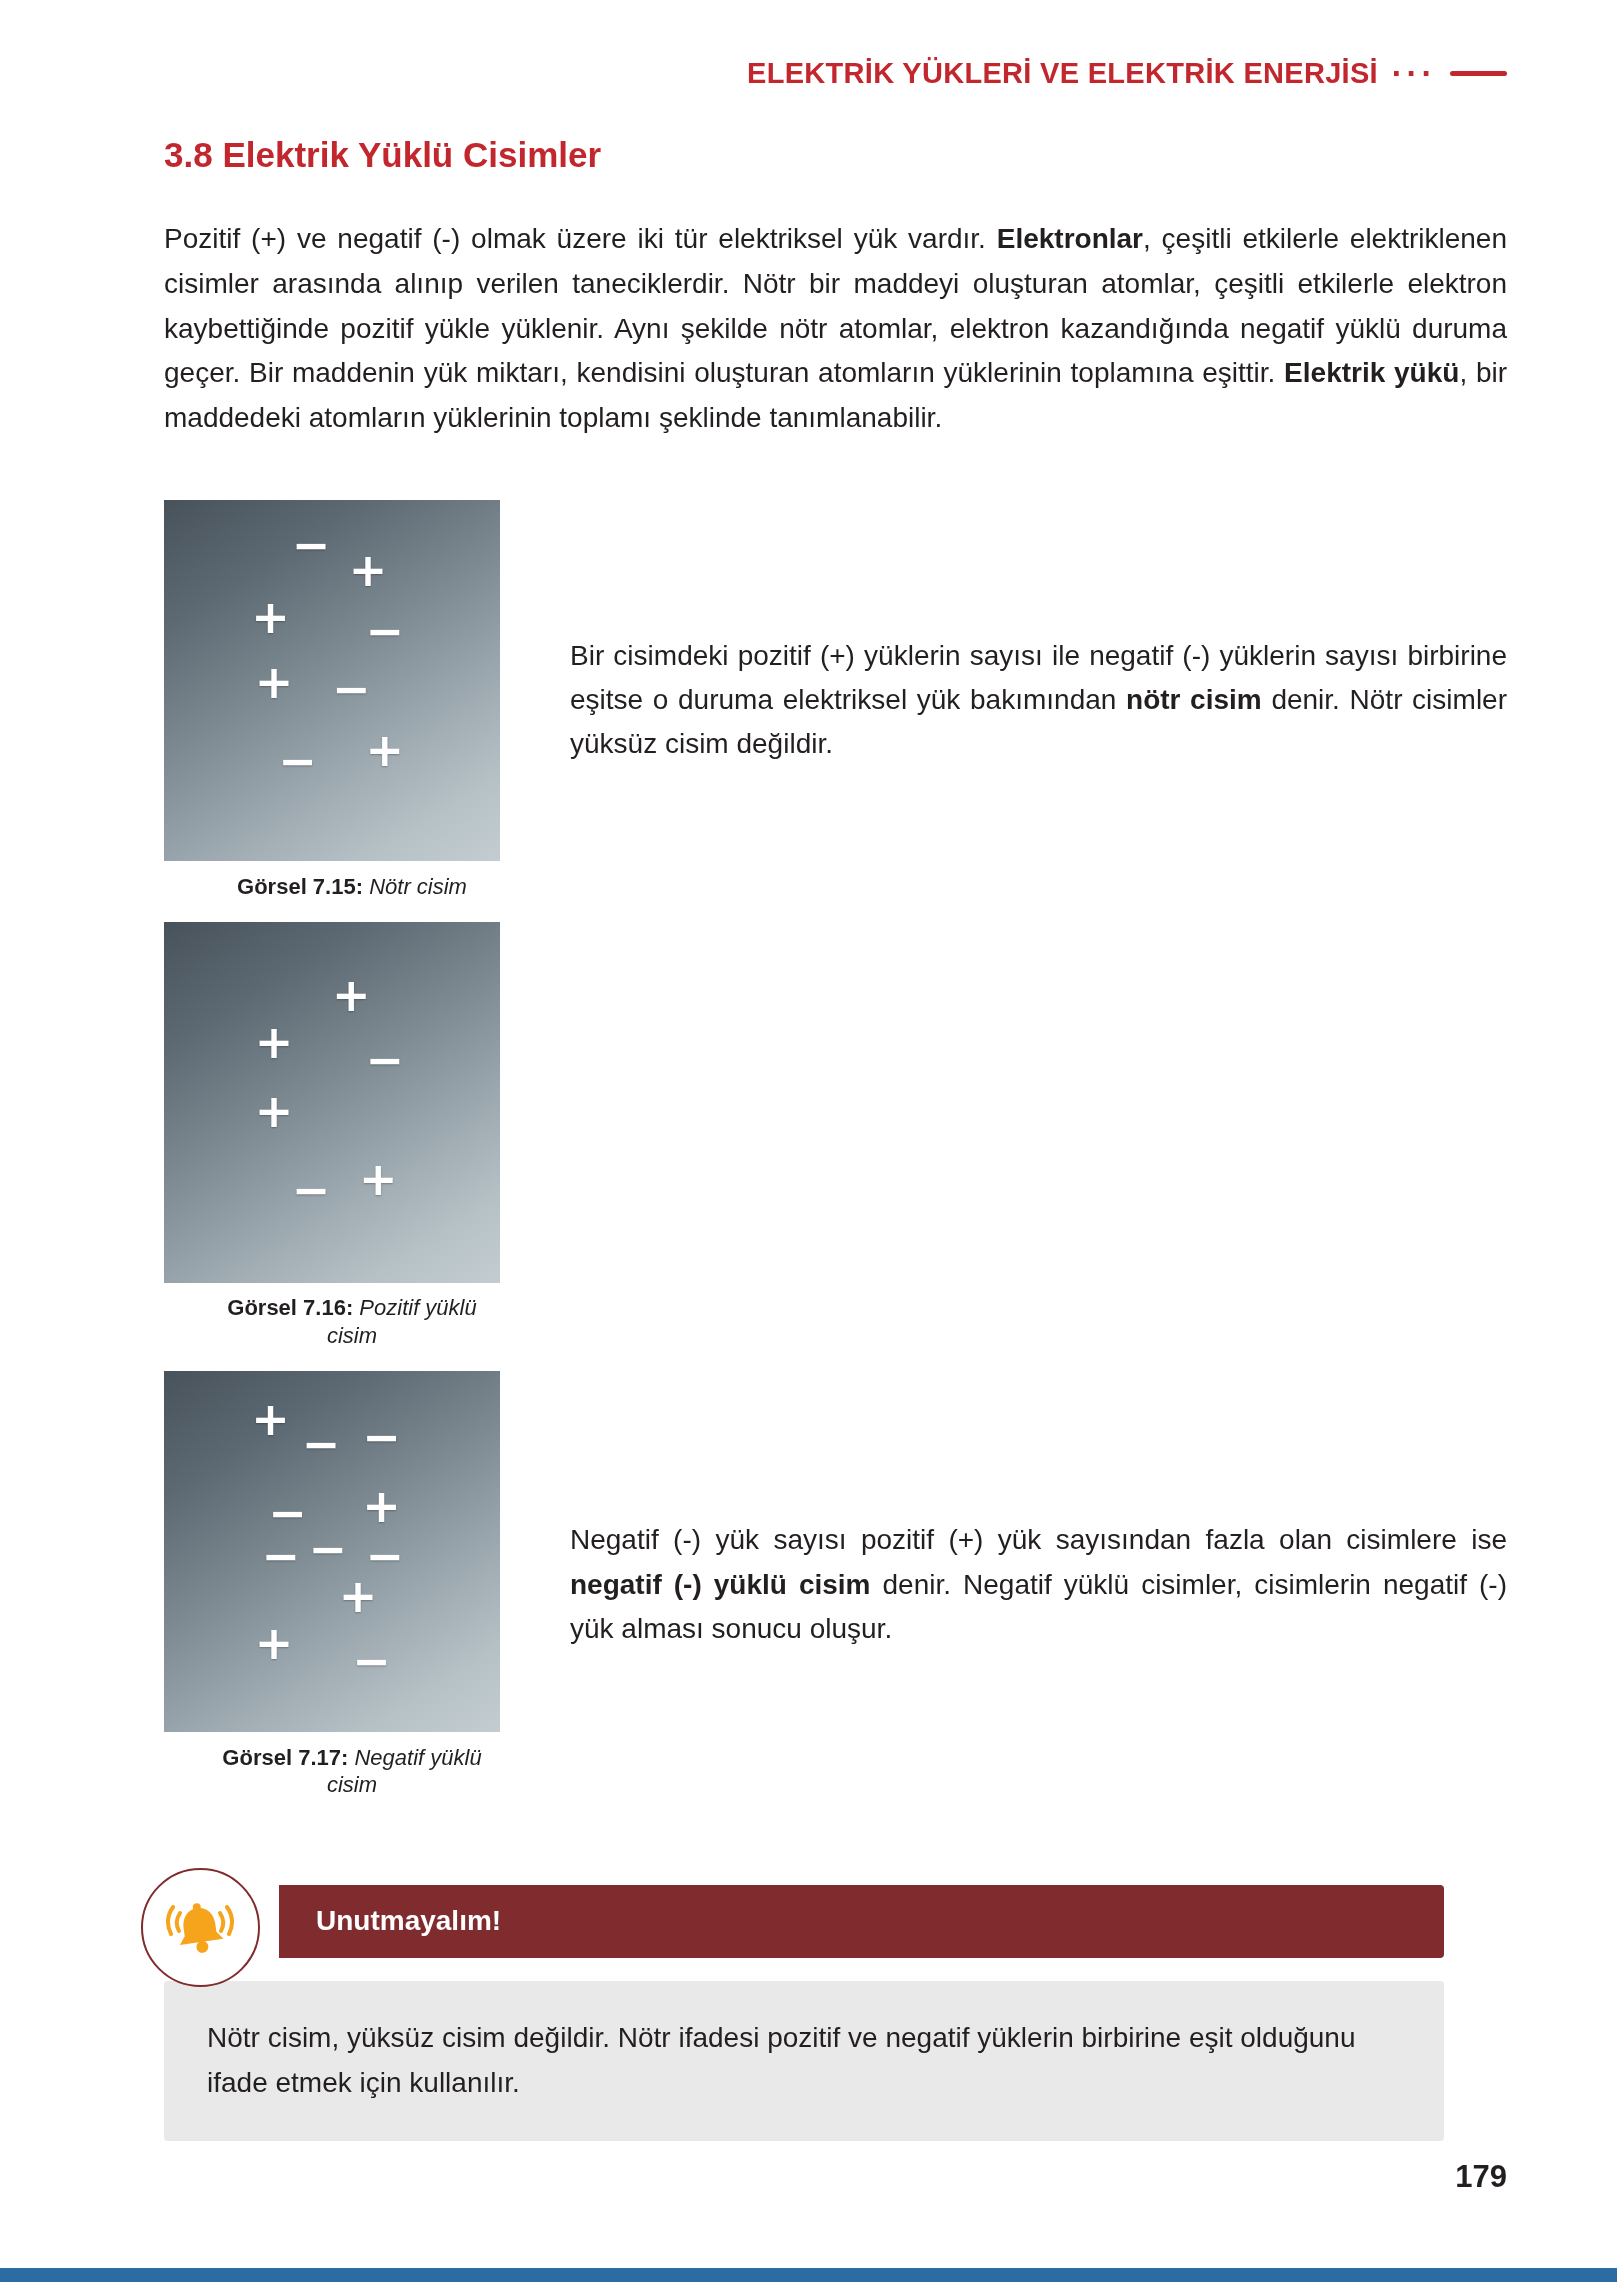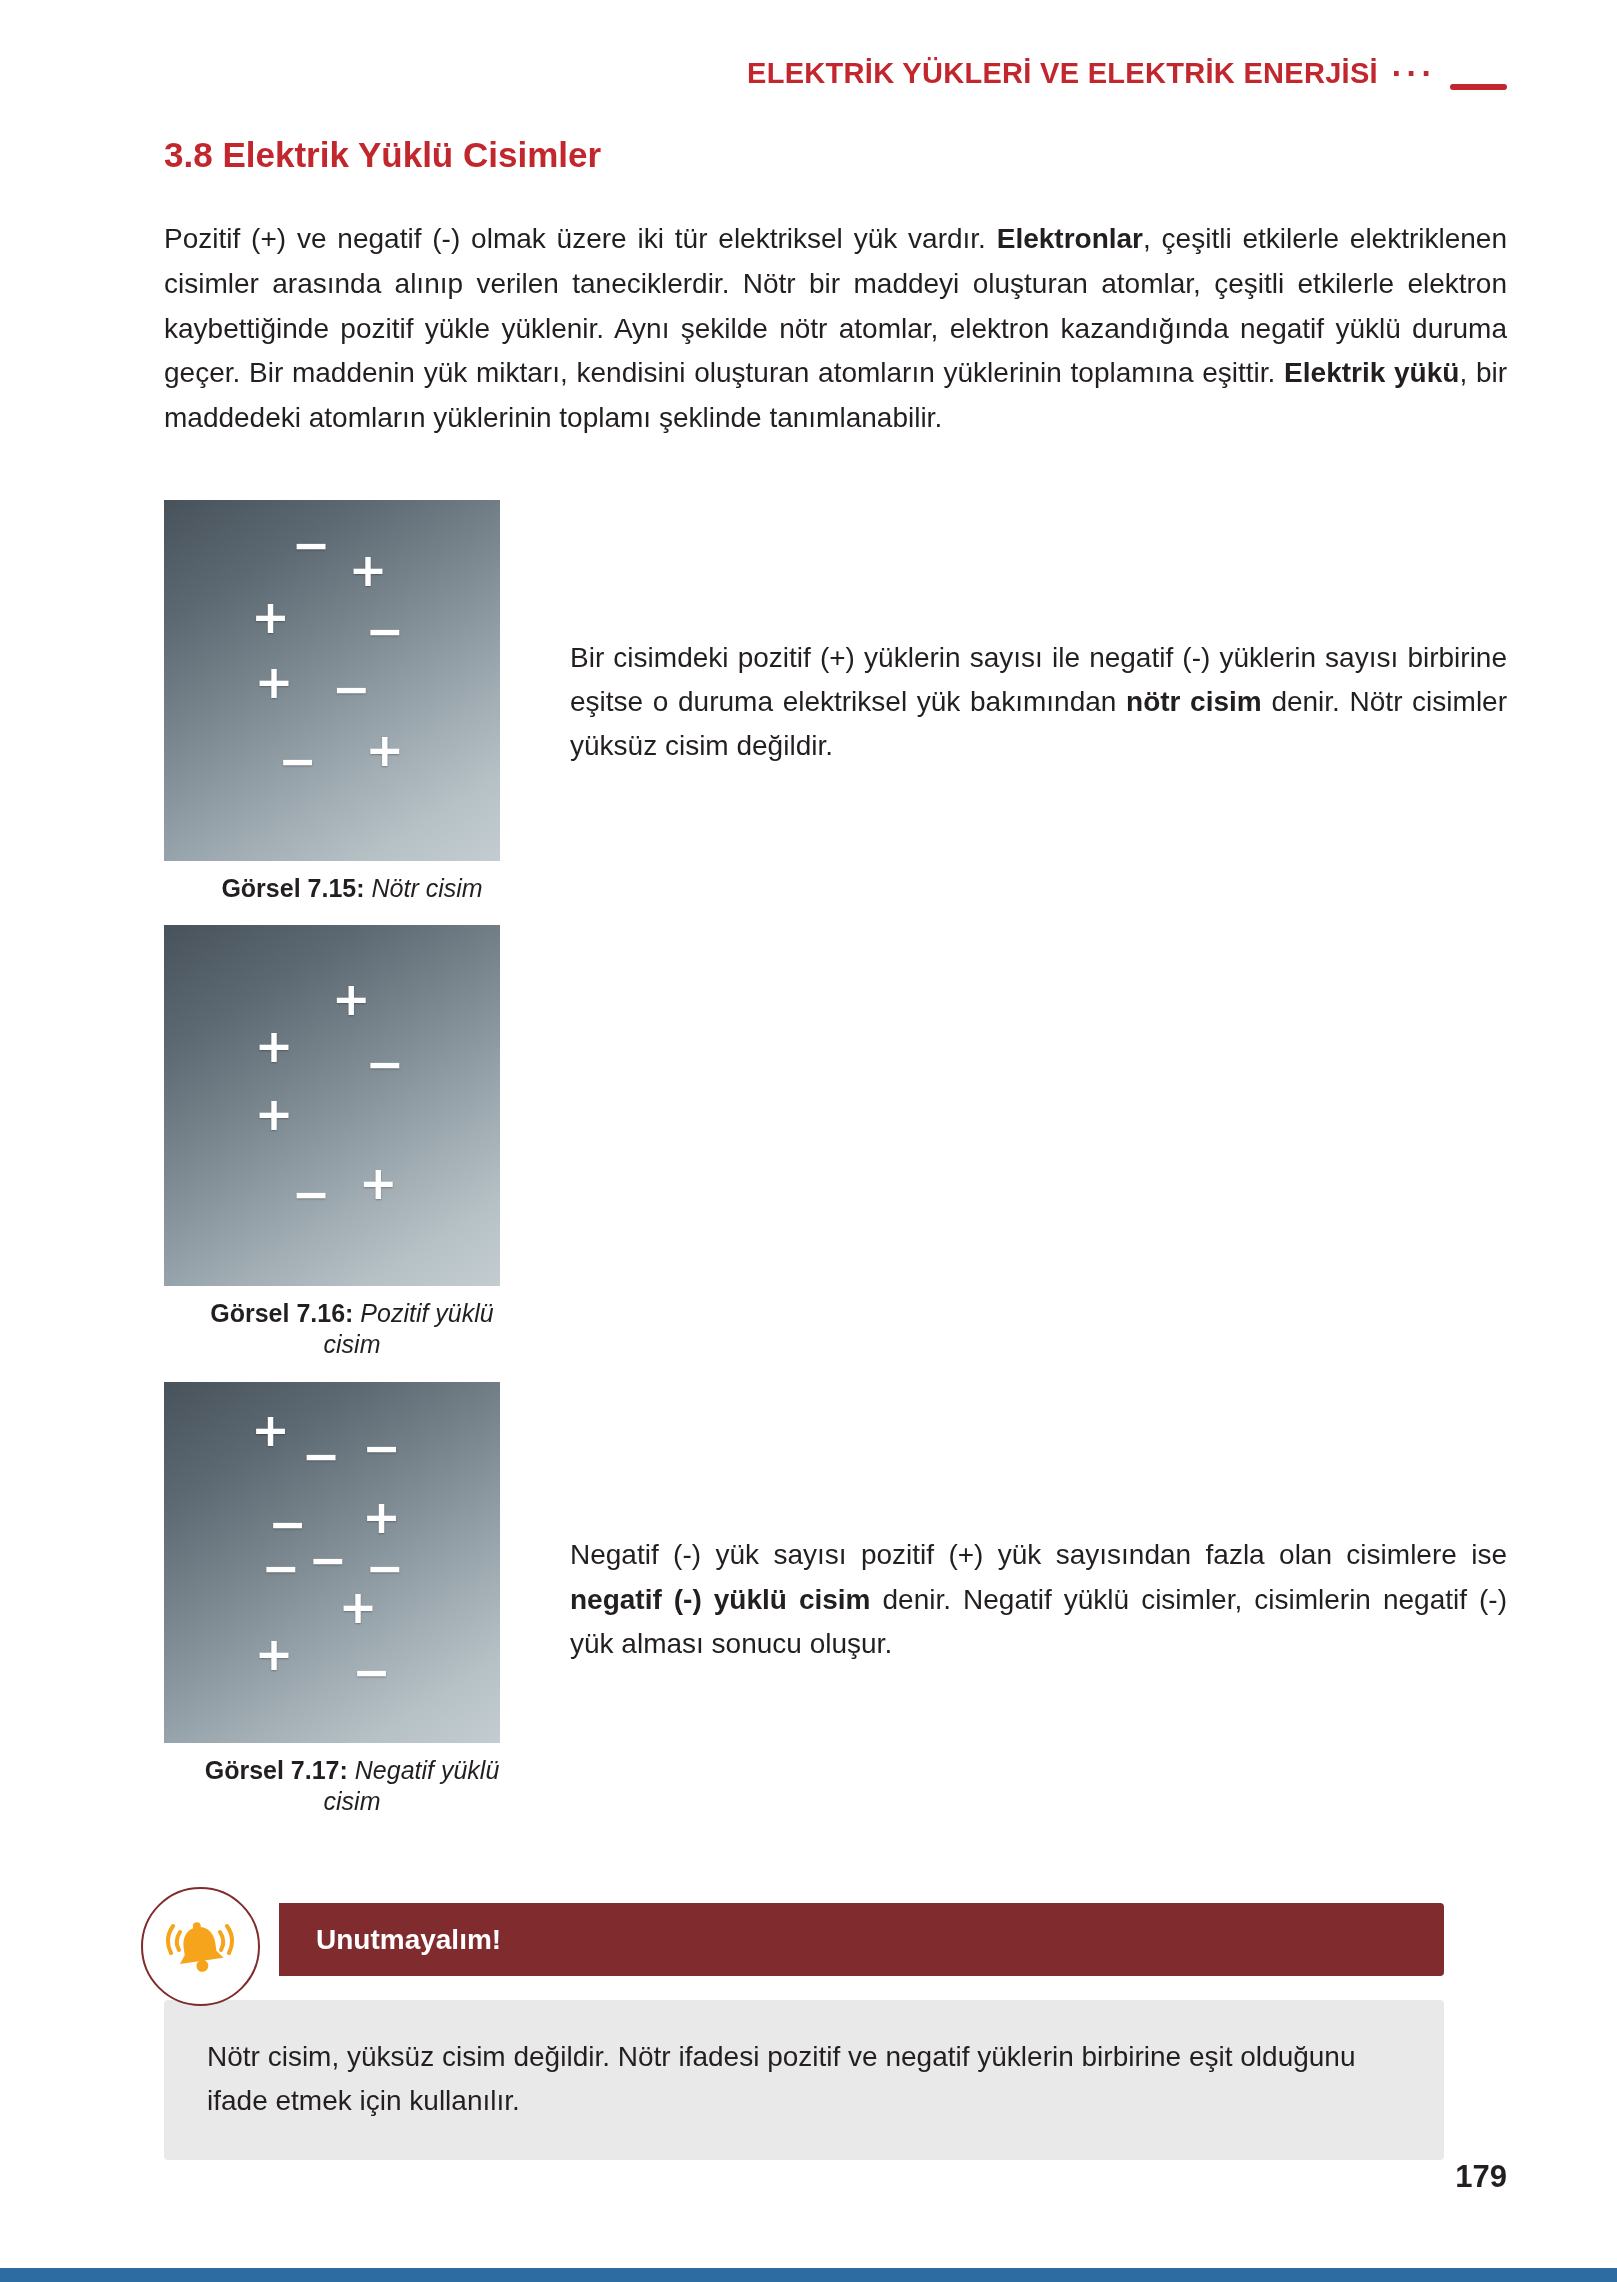--- a/index.html
+++ b/index.html
@@ -10,39 +10,39 @@
     --bell-orange:#f7a41d;
     --text:#231f20;
   }
   *{margin:0;padding:0;box-sizing:border-box;}
   html,body{background:#ffffff;}
   body{font-family:"Liberation Sans",sans-serif;color:var(--text);}
   .page{position:relative;width:1618px;height:2282px;background:#fff;overflow:hidden;margin:0 auto;}
   .content{padding:57px 111px 0 164px;}
 
   
-  .header{display:flex;align-items:flex-end;justify-content:flex-end;gap:13.7px;}
+  .header{display:flex;align-items:center;justify-content:flex-end;gap:13.7px;}
   .chapter-title{color:var(--accent-red);font-weight:bold;font-size:29px;letter-spacing:0.3px;}
   .header-dots{color:var(--accent-red);font-weight:bold;font-size:33px;letter-spacing:3.9px;line-height:1;}
   .header-rule{width:57px;height:5.9px;background:var(--accent-red);border-radius:2.9px;}
 
   
   .section-title{color:var(--accent-red);font-size:35px;font-weight:bold;margin-top:45px;}
   .intro{margin-top:42px;font-size:28px;line-height:1.6;text-align:justify;}
   .intro strong,.row-text strong{font-weight:bold;}
 
   
   .figure-rows{margin-top:59px;}
   .row{display:flex;align-items:center;gap:70px;margin-bottom:21.5px;}
   .figure{width:336px;flex:0 0 336px;}
   .charge-box{position:relative;width:336px;height:361px;
     background:linear-gradient(148deg,#47525b 0%,#5d6972 22%,#7d8991 45%,#9aa6ad 65%,#b6c1c6 85%,#c3cdd1 100%);}
   .charge{position:absolute;color:#fff;font-family:"DejaVu Sans",sans-serif;font-weight:bold;
     font-size:46px;line-height:1;text-shadow:0 1px 2px rgba(0,0,0,.28);}
-  .figcaption{margin-top:11.7px;text-align:center;font-size:25px;line-height:1.25;margin-left:40px;}
+  .figcaption{margin-top:11.7px;text-align:center;font-size:22px;line-height:1.25;margin-left:40px;}
   .figcaption .cap-label{font-weight:bold;}
   .figcaption .cap-text{font-style:italic;}
   .row-text{flex:1;font-size:28px;line-height:1.58;text-align:justify;}
 
   
   .callout{position:relative;margin-top:86px;width:1280px;}
   .callout-bar{margin-left:115px;height:73px;background:var(--maroon);display:flex;align-items:center;
     padding-left:37px;border-radius:0 3.9px 3.9px 0;}
   .callout-title{color:#fff;font-weight:bold;font-size:28px;}
   .callout-icon-circle{position:absolute;left:-23.4px;top:-16.6px;width:119px;height:119px;border-radius:50%;

